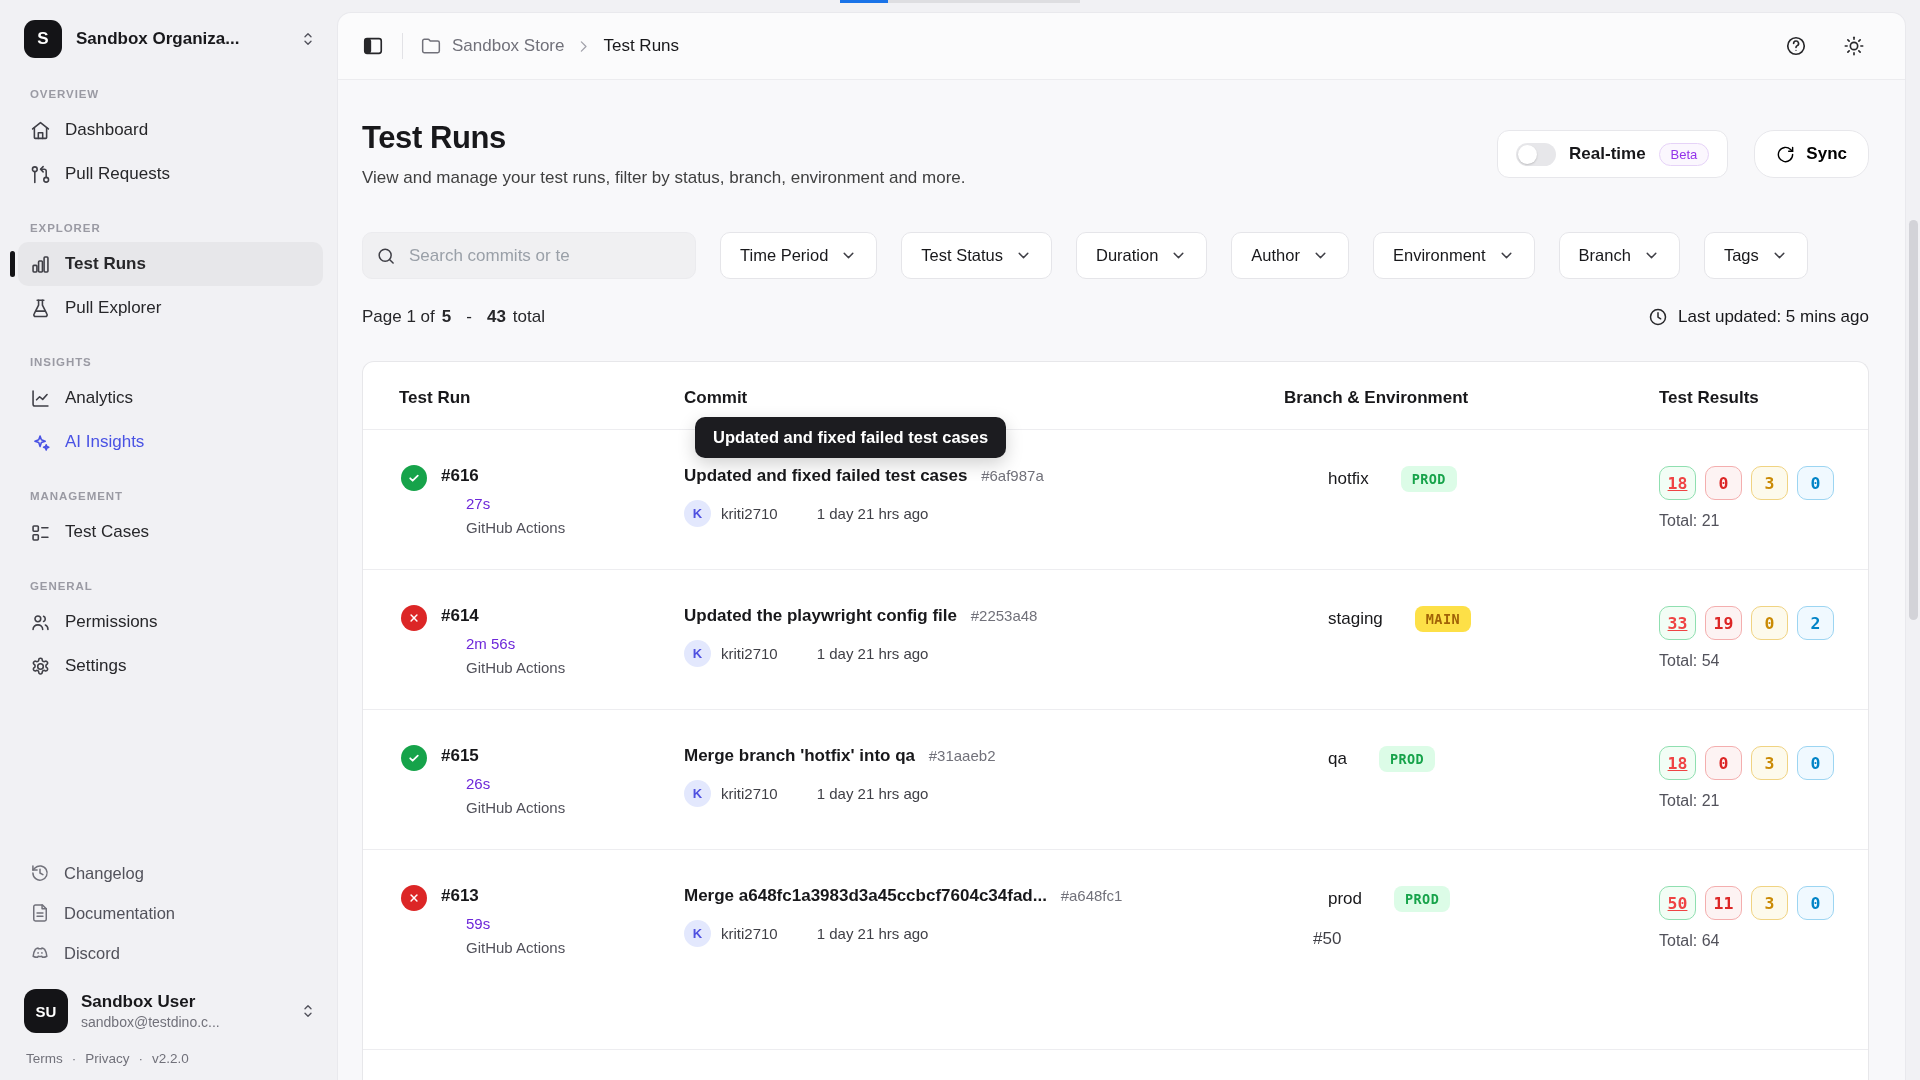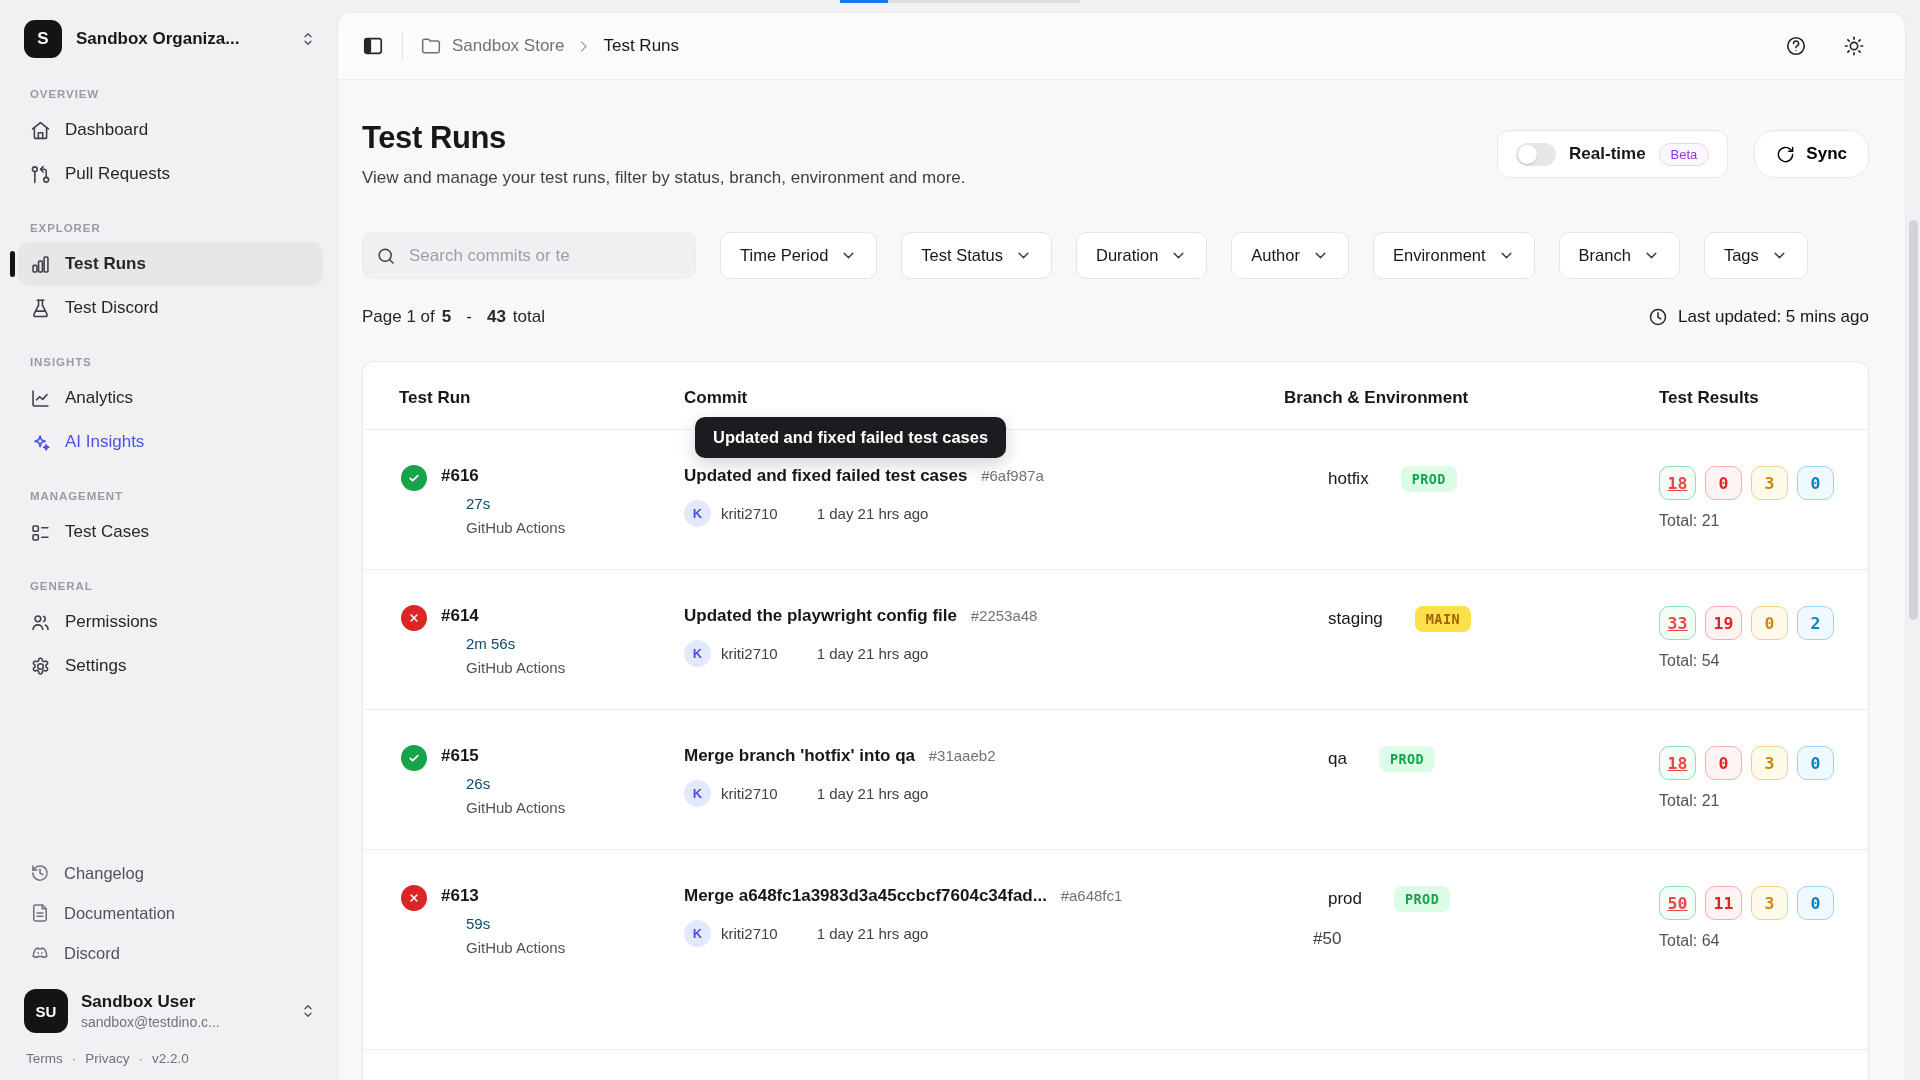--- a/index.html
+++ b/index.html
@@ -105,21 +105,21 @@
   .trow:nth-child(4) { min-height:200px; }
   .row-stub { border-top:1px solid #ededf0; height:60px; }
 
   .c-run { display:flex; gap:14px; padding-left:38px; align-items:flex-start; }
   .status { width:26px; height:26px; border-radius:50%; display:flex; align-items:center; justify-content:center;
     color:#fff; flex:none; margin-top:-1px; }
   .status.passed { background:#16a34a; }
   .status.failed { background:#dc2626; }
   .status .icw { width:14px; height:14px; }
   .run-id { font-size:17px; font-weight:700; }
-  .run-line { display:flex; align-items:center; gap:8px; margin-top:9px; font-size:15px; color:#0c4a6e; }
+  .run-line { display:flex; align-items:center; gap:8px; margin-top:9px; font-size:15px; color:#6d28d9; }
   .run-line .icw { width:17px; height:17px; color:#52525b; }
   .run-line.ci { color:#52525b; margin-top:7px; }
 
   .commit-line { font-size:17px; }
   .commit-msg { font-weight:700; }
   .commit-hash { font-size:15px; color:#71717a; margin-left:9px; font-weight:400; }
   .author-line { display:flex; align-items:center; gap:10px; margin-top:14px; }
   .avatar-k { width:27px; height:27px; border-radius:50%; background:#e3e8fd; color:#4f51e0;
     font-size:13px; font-weight:700; display:flex; align-items:center; justify-content:center; flex:none; }
   .author-name { font-size:15px; color:#3f3f46; }
@@ -212,21 +212,21 @@
           <span>Test Runs</span>
         </div>
         <div class="nav-item">
           <span class="icw nico">
             <svg class="ic" viewBox="0 0 24 24" fill="none" stroke="currentColor" stroke-width="1.8" stroke-linecap="round" stroke-linejoin="round">
               <path d="M9.8 2.5v5.7L4.6 18.4a1.9 1.9 0 0 0 1.7 2.8h11.4a1.9 1.9 0 0 0 1.7-2.8L14.2 8.2V2.5"></path>
               <path d="M8.2 2.5h7.6"></path>
               <path d="M6.8 15h10.4"></path>
             </svg>
           </span>
-          <span>Test Discord</span>
+          <span>Pull Explorer</span>
         </div>
         <div class="sec-label">INSIGHTS</div>
         <div class="nav-item">
           <span class="icw nico">
             <svg class="ic" viewBox="0 0 24 24" fill="none" stroke="currentColor" stroke-width="1.8" stroke-linecap="round" stroke-linejoin="round">
               <path d="M3.5 3.5v15a2 2 0 0 0 2 2h15"></path>
               <path d="m7.5 13.5 3.5-3.5 3.5 3 5-5.5"></path>
             </svg>
           </span>
           <span>Analytics</span>

